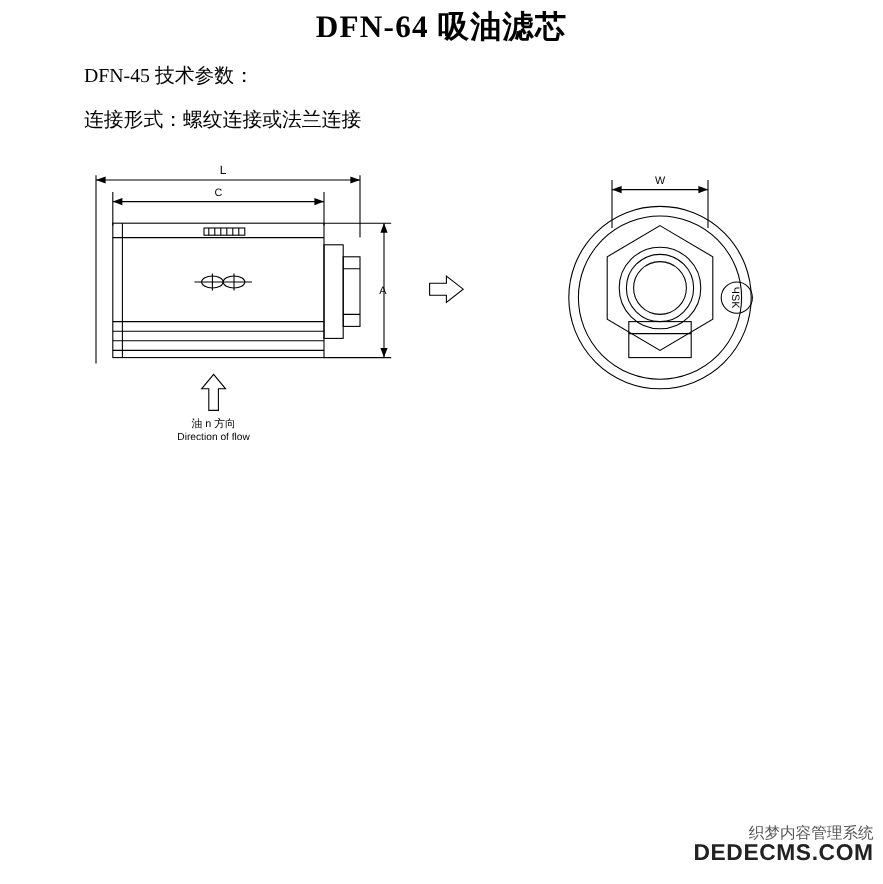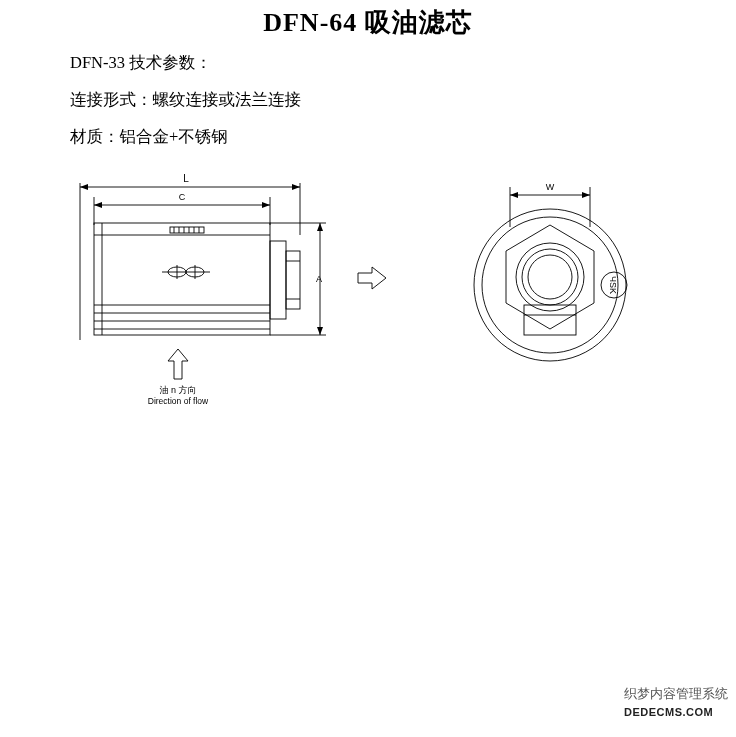--- a/index.html
+++ b/index.html
@@ -52,49 +52,48 @@
     height: 250px;
   }
   svg.diagram {
     display: block;
     margin: 0 auto;
   }
   .footer-brand {
     position: absolute;
     right: 8px;
     bottom: 24px;
-    text-align: left;
+    text-align: right;
     line-height: 18px;
     margin-left: 28px;
   }
   .footer-cn {
     font-size: 13px;
     color: #555555;
     font-family: "Liberation Sans", sans-serif;
   }
   .footer-en {
-    font-size: 11px;
+    font-size: 19px;
     color: #222222;
     font-weight: 700;
     font-family: "Liberation Sans", sans-serif;
     letter-spacing: 0.5px;
   }
 </style>
 </head>
 <body>
 
 <div class="page">
 
   <h1 class="title">DFN-64 吸油滤芯</h1>
 
 
   <div class="spec-block">
-    <div class="spec-line">DFN-33 技术参数：</div>
+    <div class="spec-line">DFN-45 技术参数：</div>
     <div class="spec-line">连接形式：螺纹连接或法兰连接</div>
-    <div class="spec-line">材质：铝合金+不锈钢</div>
   </div>
 
   <div class="diagram-wrap">
     <svg class="diagram" width="620" height="250" viewBox="0 0 620 250">
       <g stroke="#000" fill="none" stroke-width="0.9">
 
         <line x1="22" y1="18" x2="22" y2="175"></line>
         <line x1="242" y1="18" x2="242" y2="70"></line>
         <line x1="22" y1="22" x2="242" y2="22"></line>
         <path d="M22 22 L30 19 L30 25 Z" fill="#000" stroke="none"></path>

